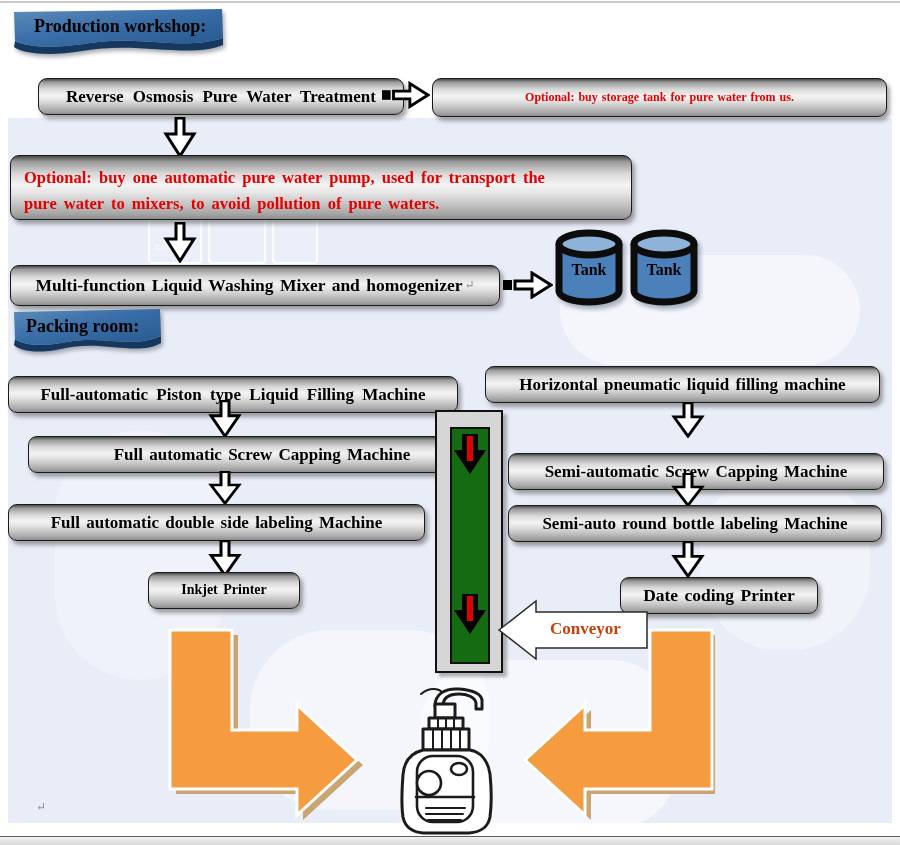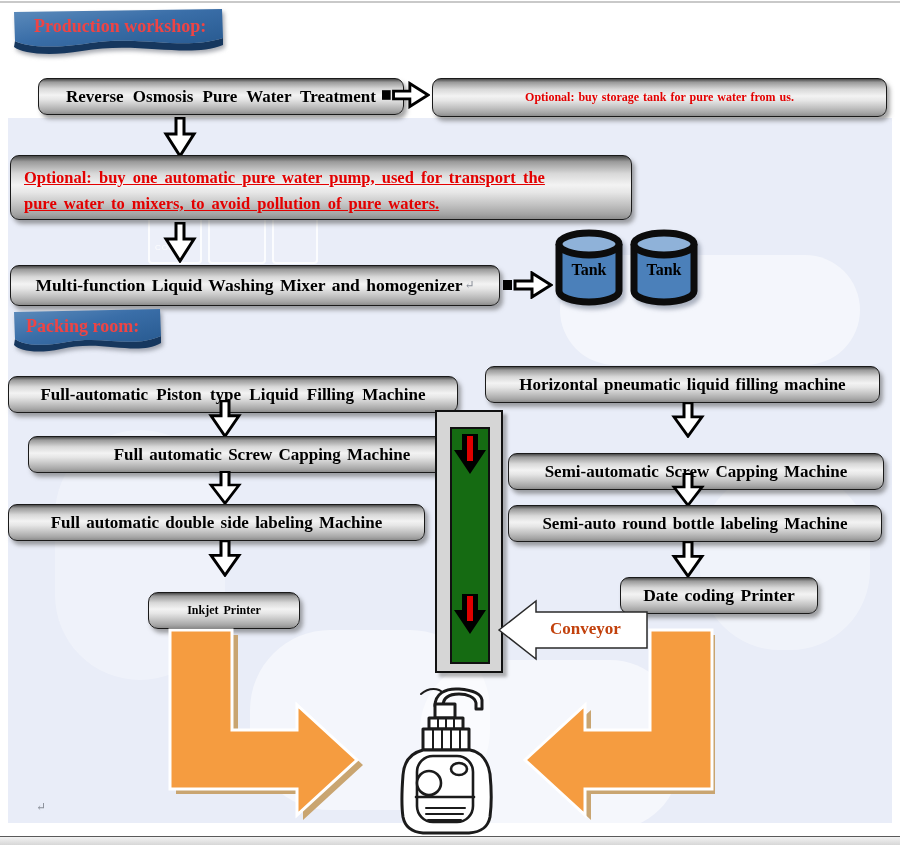--- a/index.html
+++ b/index.html
@@ -20,26 +20,26 @@
     position:absolute;z-index:3;
     background:linear-gradient(to bottom,#484848 0%,#9a9a9a 9%,#d8d8d8 28%,#f3f3f3 46%,#e6e6e6 58%,#c1c1c1 78%,#a5a5a5 92%,#8d8d8d 100%);
     border:1px solid #1a1a1a;border-radius:9px;
     box-shadow:3px 4px 4px rgba(90,90,90,.55);
     display:flex;align-items:center;justify-content:center;
     font-weight:bold;font-size:17px;color:#000;text-align:center;
     word-spacing:2px;line-height:1.05;
   }
   .red-text{color:#e30000;}
   .pump-box{justify-content:flex-start;align-items:flex-start;flex-direction:column;
-    padding:9px 13px;box-sizing:border-box;font-size:16.5px;line-height:26px;word-spacing:3px;text-align:left;text-decoration:underline;}
+    padding:9px 13px;box-sizing:border-box;font-size:16.5px;line-height:26px;word-spacing:3px;text-align:left;}
   .wide-space{word-spacing:5px;}
   .ret{color:#8a8f99;font-weight:normal;font-size:12px;margin-left:2px;}
   
   .banner{position:absolute;z-index:3;filter:drop-shadow(2px 3px 2px rgba(120,125,135,.65));}
-  .banner-label{position:absolute;color:#ef4444;font-weight:bold;font-size:18px;white-space:nowrap;z-index:4;}
+  .banner-label{position:absolute;color:#000000;font-weight:bold;font-size:18px;white-space:nowrap;z-index:4;}
   
   .icon-abs{position:absolute;z-index:3;}
   .conveyor-frame{position:absolute;z-index:3;left:435px;top:410px;width:68px;height:263px;
     background:#d6d6d6;border:2px solid #111;box-sizing:border-box;box-shadow:4px 4px 3px rgba(90,90,90,.45);}
   .conveyor-belt{position:absolute;left:13px;top:15px;width:40px;height:237px;background:#156b12;border:2px solid #111;box-sizing:border-box;}
   .conveyor-text{position:absolute;z-index:4;font-weight:bold;font-size:17px;color:#c2410c;}
   .tank-wrap{position:absolute;z-index:3;filter:drop-shadow(3px 4px 2px rgba(110,120,140,.55));}
   .bottom-sep{left:0;top:836px;width:900px;height:1px;background:#5a5a5a;z-index:6;}
   .bottom-bar{left:0;top:837px;width:900px;height:8px;background:linear-gradient(#f2f2f2,#d7d7d7);z-index:6;}
   svg text{font-family:"Liberation Serif","DejaVu Serif",serif;}
@@ -143,21 +143,21 @@
   <path d="M14 1 h8 v16 h10 L18 39 L4 17 h10 Z" fill="#fff" stroke="#000" stroke-width="3"></path>
 </svg>
 <div class="gray-box" style="left:28px;top:436px;width:370px;height:35px;padding-left:48px;">Full automatic Screw Capping Machine</div>
 <svg class="icon-abs" style="left:207px;top:471px;" width="36" height="34" viewBox="0 0 36 41" preserveAspectRatio="none">
   <path d="M14 1 h8 v16 h10 L18 39 L4 17 h10 Z" fill="#fff" stroke="#000" stroke-width="3"></path>
 </svg>
 <div class="gray-box" style="left:8px;top:504px;width:415px;height:35px;">Full automatic double side labeling Machine</div>
 <svg class="icon-abs" style="left:207px;top:540px;" width="36" height="37" viewBox="0 0 36 41" preserveAspectRatio="none">
   <path d="M14 1 h8 v16 h10 L18 39 L4 17 h10 Z" fill="#fff" stroke="#000" stroke-width="3"></path>
 </svg>
-<div class="gray-box" style="left:148px;top:592px;width:150px;height:35px;font-size:12px;border-radius:10px;">Inkjet Printer</div>
+<div class="gray-box" style="left:148px;top:572px;width:150px;height:35px;font-size:14px;">Inkjet Printer</div>
 
 <div class="gray-box" style="left:485px;top:366px;width:393px;height:35px;">Horizontal pneumatic liquid filling machine</div>
 <svg class="icon-abs" style="left:670px;top:402px;" width="36" height="36" viewBox="0 0 36 41" preserveAspectRatio="none">
   <path d="M14 1 h8 v16 h10 L18 39 L4 17 h10 Z" fill="#fff" stroke="#000" stroke-width="3"></path>
 </svg>
 <div class="gray-box" style="left:508px;top:437px;width:374px;height:35px;margin-top:16px;">Semi-automatic Screw Capping Machine</div>
 <svg class="icon-abs" style="left:670px;top:473px;" width="36" height="34" viewBox="0 0 36 41" preserveAspectRatio="none">
   <path d="M14 1 h8 v16 h10 L18 39 L4 17 h10 Z" fill="#fff" stroke="#000" stroke-width="3"></path>
 </svg>
 <div class="gray-box" style="left:508px;top:505px;width:372px;height:35px;">Semi-auto round bottle labeling Machine</div>

